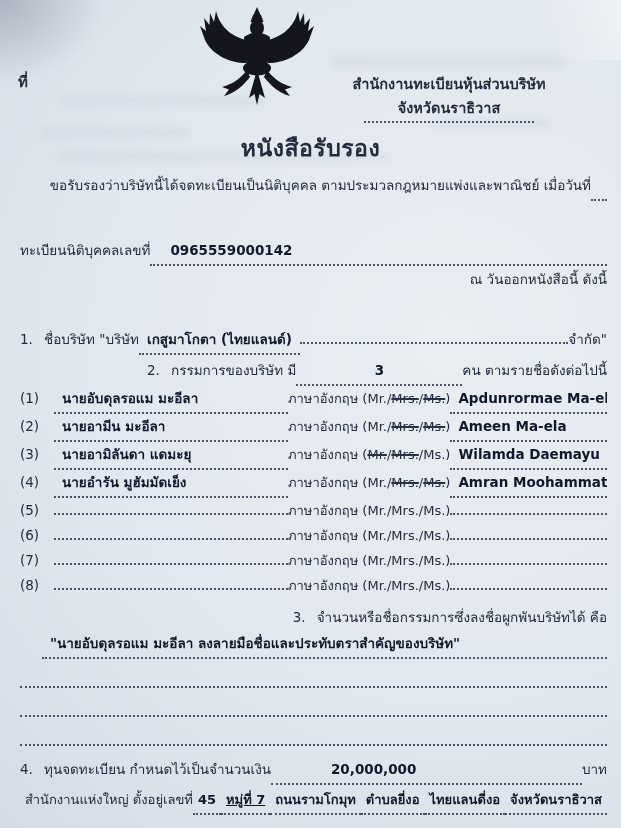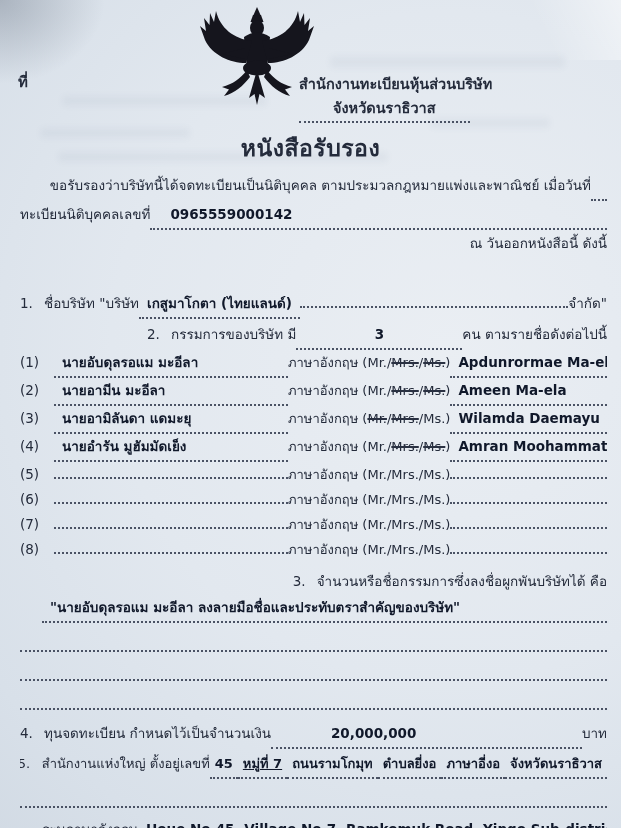--- a/index.html
+++ b/index.html
@@ -11,21 +11,21 @@
     color:#242b3b;font-size:13.5px;
   }
   #page:before{content:"";position:absolute;left:0;top:0;width:150px;height:120px;
     background:radial-gradient(100% 100% at 0% 0%, rgba(54,66,84,.28), rgba(54,66,84,0) 70%);pointer-events:none;}
   #page:after{content:"";position:absolute;right:0;top:0;width:140px;height:60px;
     background:linear-gradient(245deg, rgba(255,255,255,.5), rgba(255,255,255,0) 55%);pointer-events:none;}
   .bleed{position:absolute;background:#5a6c85;opacity:.06;filter:blur(3px);border-radius:4px;transform:scaleX(-1);}
   
   .refno{position:absolute;left:18px;top:70px;font-size:15px;font-weight:700;}
   .emblem{position:absolute;left:192px;top:6px;width:130px;height:100px;}
-  .officeblock{position:absolute;right:22px;top:72px;width:300px;text-align:left;font-size:14.5px;font-weight:700;line-height:24px;}
+  .officeblock{position:absolute;right:22px;top:72px;width:300px;text-align:center;font-size:14.5px;font-weight:700;line-height:24px;}
   .officeblock .prov{display:inline-block;border-bottom:2px dotted #4a5264;padding:0 34px 1px 34px;font-weight:700;}
   .doctitle{position:absolute;left:0;top:130px;width:100%;text-align:center;font-size:23px;font-weight:800;letter-spacing:.5px;}
   
   .content{position:absolute;left:20px;right:14px;top:172px;}
   .line{display:flex;align-items:baseline;white-space:nowrap;overflow:hidden;line-height:26px;justify-content:flex-end;}
   .t{white-space:nowrap;flex:none;}
   .fill{border-bottom:2px dotted #4a5264;font-weight:700;color:#10182a;padding:0 8px 1px 8px;text-align:center;flex:none;}
   .fill.grow{flex:1 1 0;min-width:0;}
   .fill.empty{font-weight:400;}
   .dotline{border-bottom:2px dotted #4a5264;height:21px;margin-top:6px;}
@@ -77,21 +77,21 @@
   <div class="doctitle">หนังสือรับรอง</div>
 
   <div class="content">
 
     <div class="line indent">
       <span class="t">ขอรับรองว่าบริษัทนี้ได้จดทะเบียนเป็นนิติบุคคล ตามประมวลกฎหมายแพ่งและพาณิชย์ เมื่อวันที่</span>
       <span class="fill grow">22  มีนาคม  2559</span>
     </div>
     <div class="line">
       <span class="t">ทะเบียนนิติบุคคลเลขที่</span>
-      <span class="fill grow" style="text-align:left;padding-left:20px;">0965559000142</span>
+      <span class="fill grow" style="text-align:left;padding-left:20px;margin-top:36px;">0965559000142</span>
     </div>
     <div class="line">
       <span class="t">ณ วันออกหนังสือนี้  ดังนี้</span>
     </div>
 
     <div class="line sect" style="margin-top:26px;">
       <span class="num">1.</span>
       <span class="t">ชื่อบริษัท "บริษัท</span>
       <span class="fill" style="text-align:left;margin-top:8px;">เกสูมาโกตา (ไทยแลนด์)</span>
       <span class="fill grow empty"></span>
@@ -179,21 +179,21 @@
       <span class="t">บาท</span>
     </div>
 
     <div class="line" style="margin-top:2px;font-size:13px;">
       <span class="num">5.</span>
       <span class="t">สำนักงานแห่งใหญ่ ตั้งอยู่เลขที่</span>
       <span class="fill" style="padding:0 5px;">45</span>
       <span class="fill" style="padding:0 5px;text-decoration:underline;">หมู่ที่ 7</span>
       <span class="fill" style="padding:0 5px;">ถนนรามโกมุท</span>
       <span class="fill" style="padding:0 5px;">ตำบลยี่งอ</span>
-      <span class="fill" style="padding:0 5px;">ภาษาอี่งอ</span>
+      <span class="fill" style="padding:0 5px;">ไทยแลนดี่งอ</span>
       <span class="fill" style="padding:0 5px;">จังหวัดนราธิวาส</span>
 
     </div>
     <div class="dotline"></div>
     <div class="line" style="margin-top:8px;">
       <span class="t" style="margin-left:22px;">ระบุภาษาอังกฤษ</span>
       <span class="fill grow" style="text-align:left;">Houe No.45, Village No.7, Ramkomuk Road, Yingo Sub-district, Yingo  District,</span>
     </div>
 
   </div>

